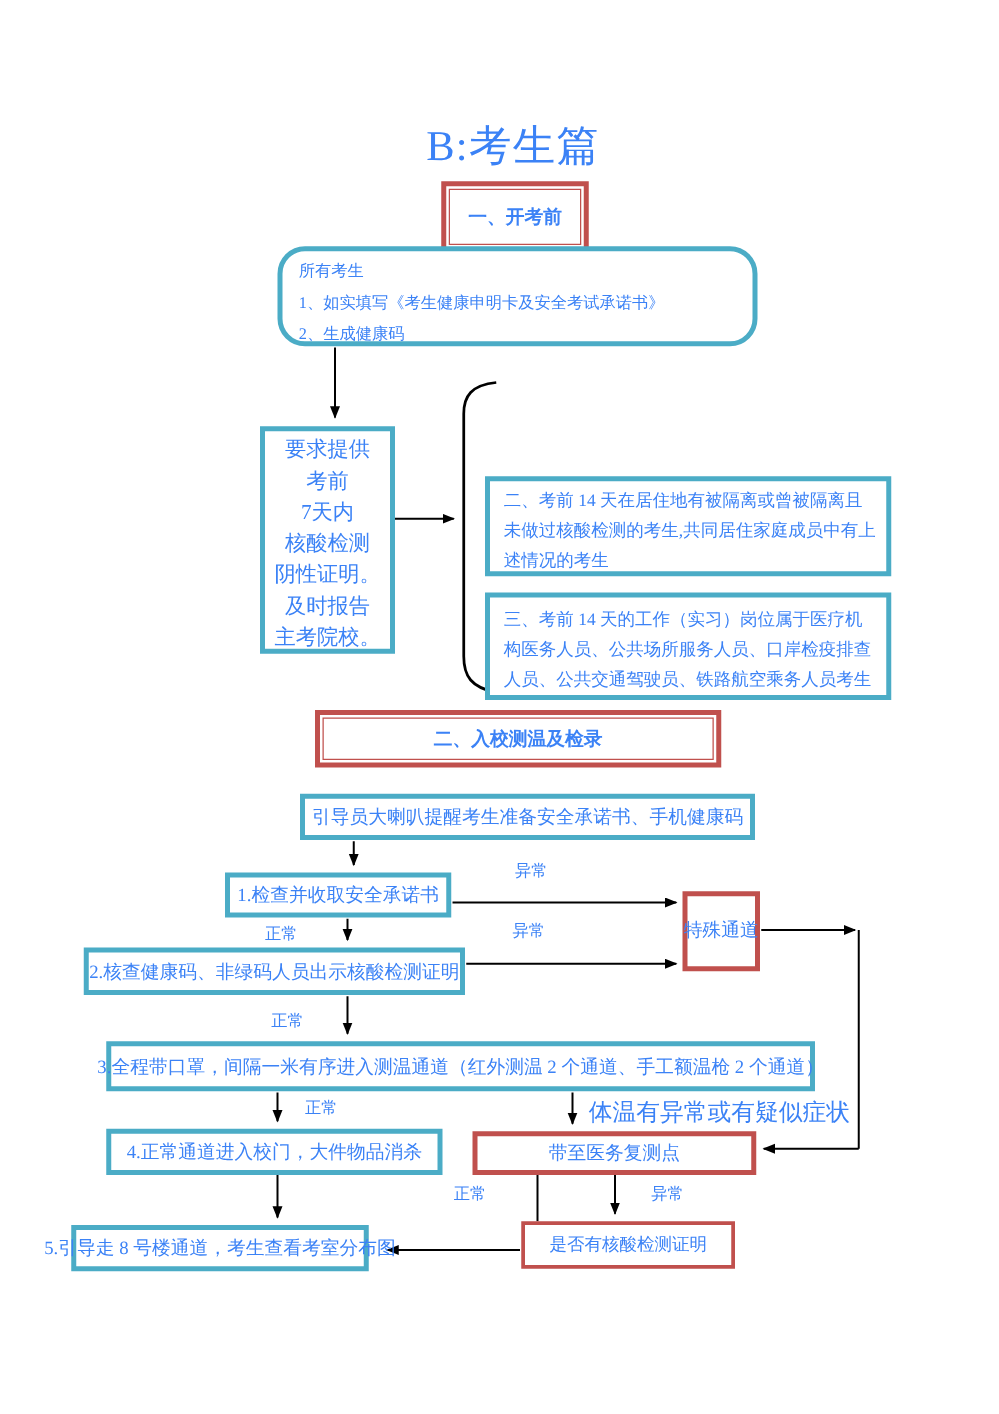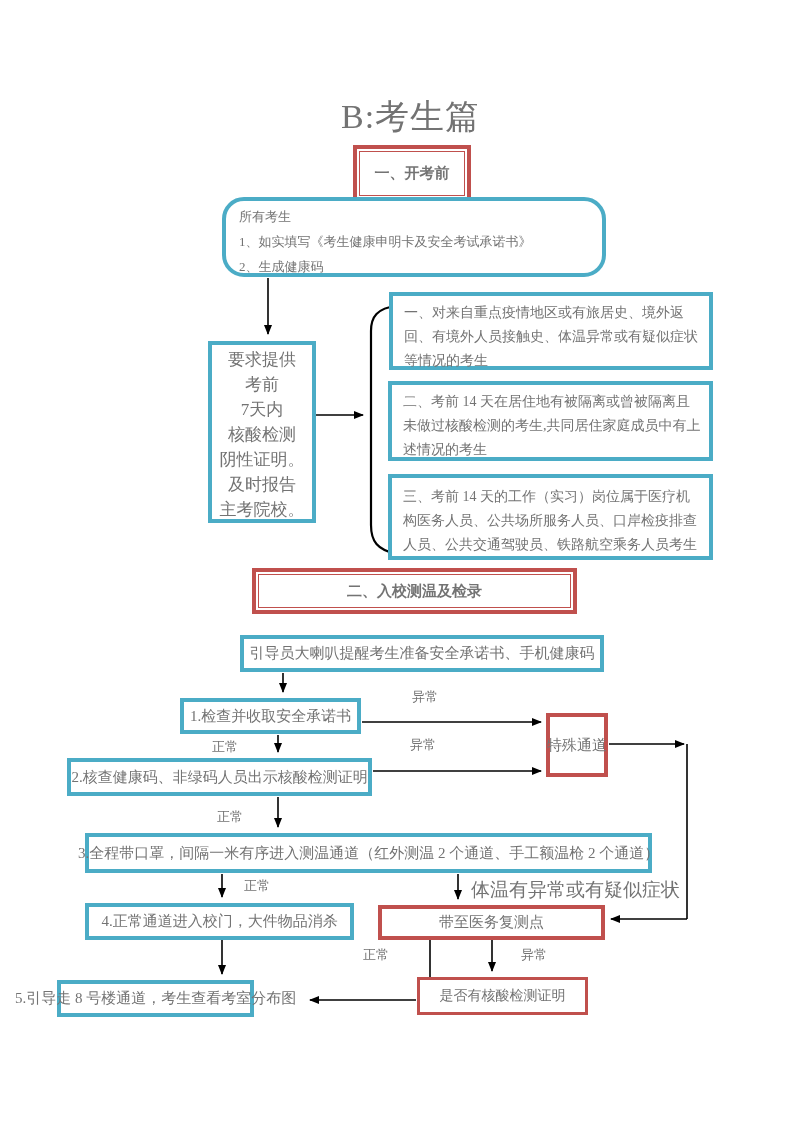--- a/index.html
+++ b/index.html
@@ -1,18 +1,18 @@
 <!DOCTYPE html>
 <html style="--blue: #4bacc6; --red: #c0504d;"><head>
 <meta charset="utf-8">
 <style>
   html,body{margin:0;padding:0;background:#fff;}
   .page{
     position:relative;width:799px;height:1131px;background:#fff;overflow:hidden;
-    font-family:"Liberation Serif","DejaVu Serif",serif;color:#737373;
+    font-family:"Liberation Serif","DejaVu Serif",serif;color:#3b82f6;
   }
   .abs{position:absolute;box-sizing:border-box;}
   .title{
     position:absolute;left:341px;top:94px;font-size:34px;letter-spacing:1px;
     white-space:nowrap;
   }
   
   .sec{
     border:4px solid var(--red,#c0504d);padding:2px;background:#fff;z-index:2;
   }
@@ -84,23 +84,20 @@
   <div class="abs blue" style="left:208px;top:341px;width:108px;height:182px;text-align:center;font-size:17px;line-height:25px;padding-top:2px;">
     <div>要求提供</div>
     <div>考前</div>
     <div>7天内</div>
     <div>核酸检测</div>
     <div>阴性证明。</div>
     <div>及时报告</div>
     <div>主考院校。</div>
   </div>
 
-  <div class="abs blue" style="left:389px;top:292px;width:324px;height:78px;padding:5px 8px 0 11px;font-size:14px;line-height:24px;">
-    <span>一、对来自重点疫情地区或有旅居史、境外返回、有境外人员接触史、体温异常或有疑似症状等情况的考生</span>
-  </div>
   <div class="abs blue" style="left:388px;top:381px;width:325px;height:80px;padding:5px 8px 0 11px;font-size:14px;line-height:24px;">
     <span>二、考前 14 天在居住地有被隔离或曾被隔离且未做过核酸检测的考生,共同居住家庭成员中有上述情况的考生</span>
   </div>
   <div class="abs blue" style="left:388px;top:474px;width:325px;height:86px;padding:7px 8px 0 11px;font-size:14px;line-height:24px;">
     <span>三、考前 14 天的工作（实习）岗位属于医疗机构医务人员、公共场所服务人员、口岸检疫排查人员、公共交通驾驶员、铁路航空乘务人员考生</span>
   </div>
 
   <div class="abs sec" style="left:252px;top:568px;width:325px;height:46px;">
     <div class="inner">二、入校测温及检录</div>
   </div>
@@ -118,21 +115,21 @@
   </div>
 
   <div class="abs blue center" style="left:85px;top:833px;width:567px;height:40px;">
     <span>3.全程带口罩，间隔一米有序进入测温通道（红外测温 2 个通道、手工额温枪 2 个通道）</span>
   </div>
 
   <div class="abs blue center" style="left:85px;top:903px;width:269px;height:37px;justify-content:center;">
     <span>4.正常通道进入校门，大件物品消杀</span>
   </div>
 
-  <div class="abs blue center" style="left:57px;top:980px;width:197px;height:37px;">
+  <div class="abs blue center" style="left:57px;top:980px;width:238px;height:37px;">
     <span>5.引导走 8 号楼通道，考生查看考室分布图</span>
   </div>
 
   <div class="abs red" style="left:546px;top:713px;width:62px;height:64px;flex-direction:row;line-height:26px;">
     <div>特殊</div>
     <div>通道</div>
   </div>
 
   <div class="abs red" style="left:378px;top:905px;width:227px;height:35px;">
     <span>带至医务复测点</span>

